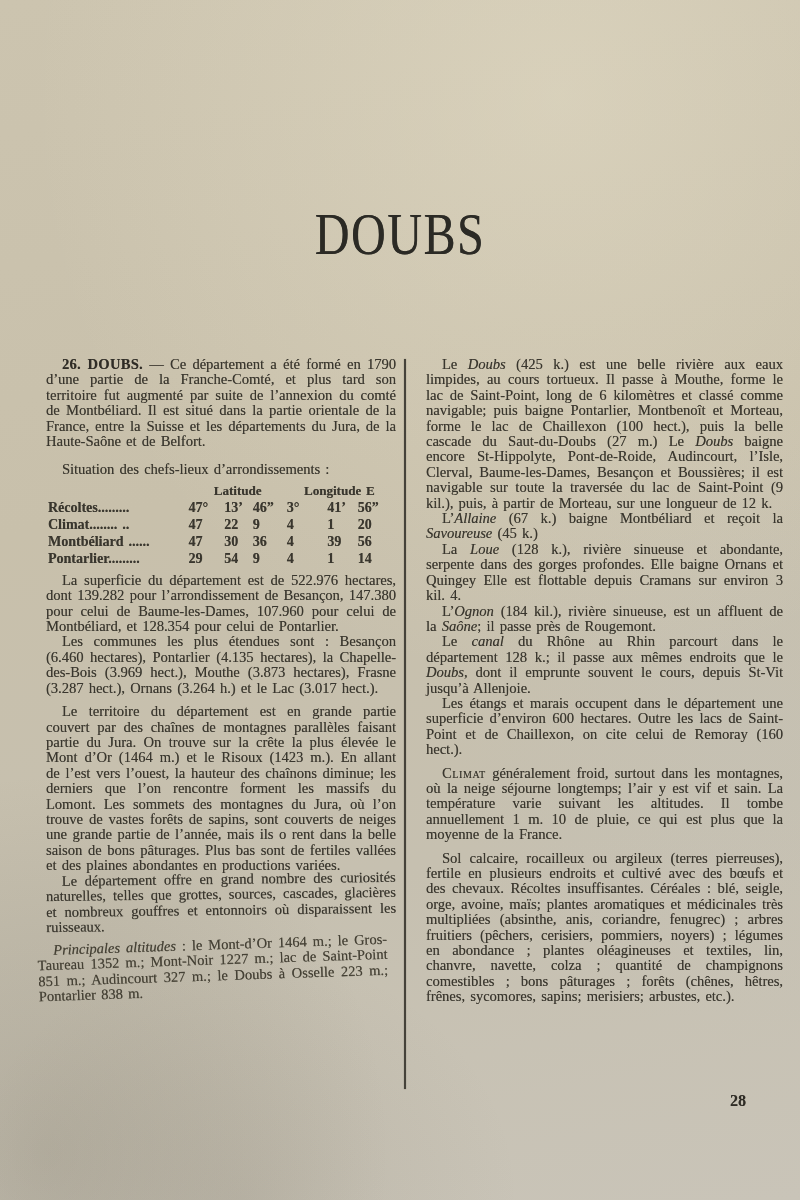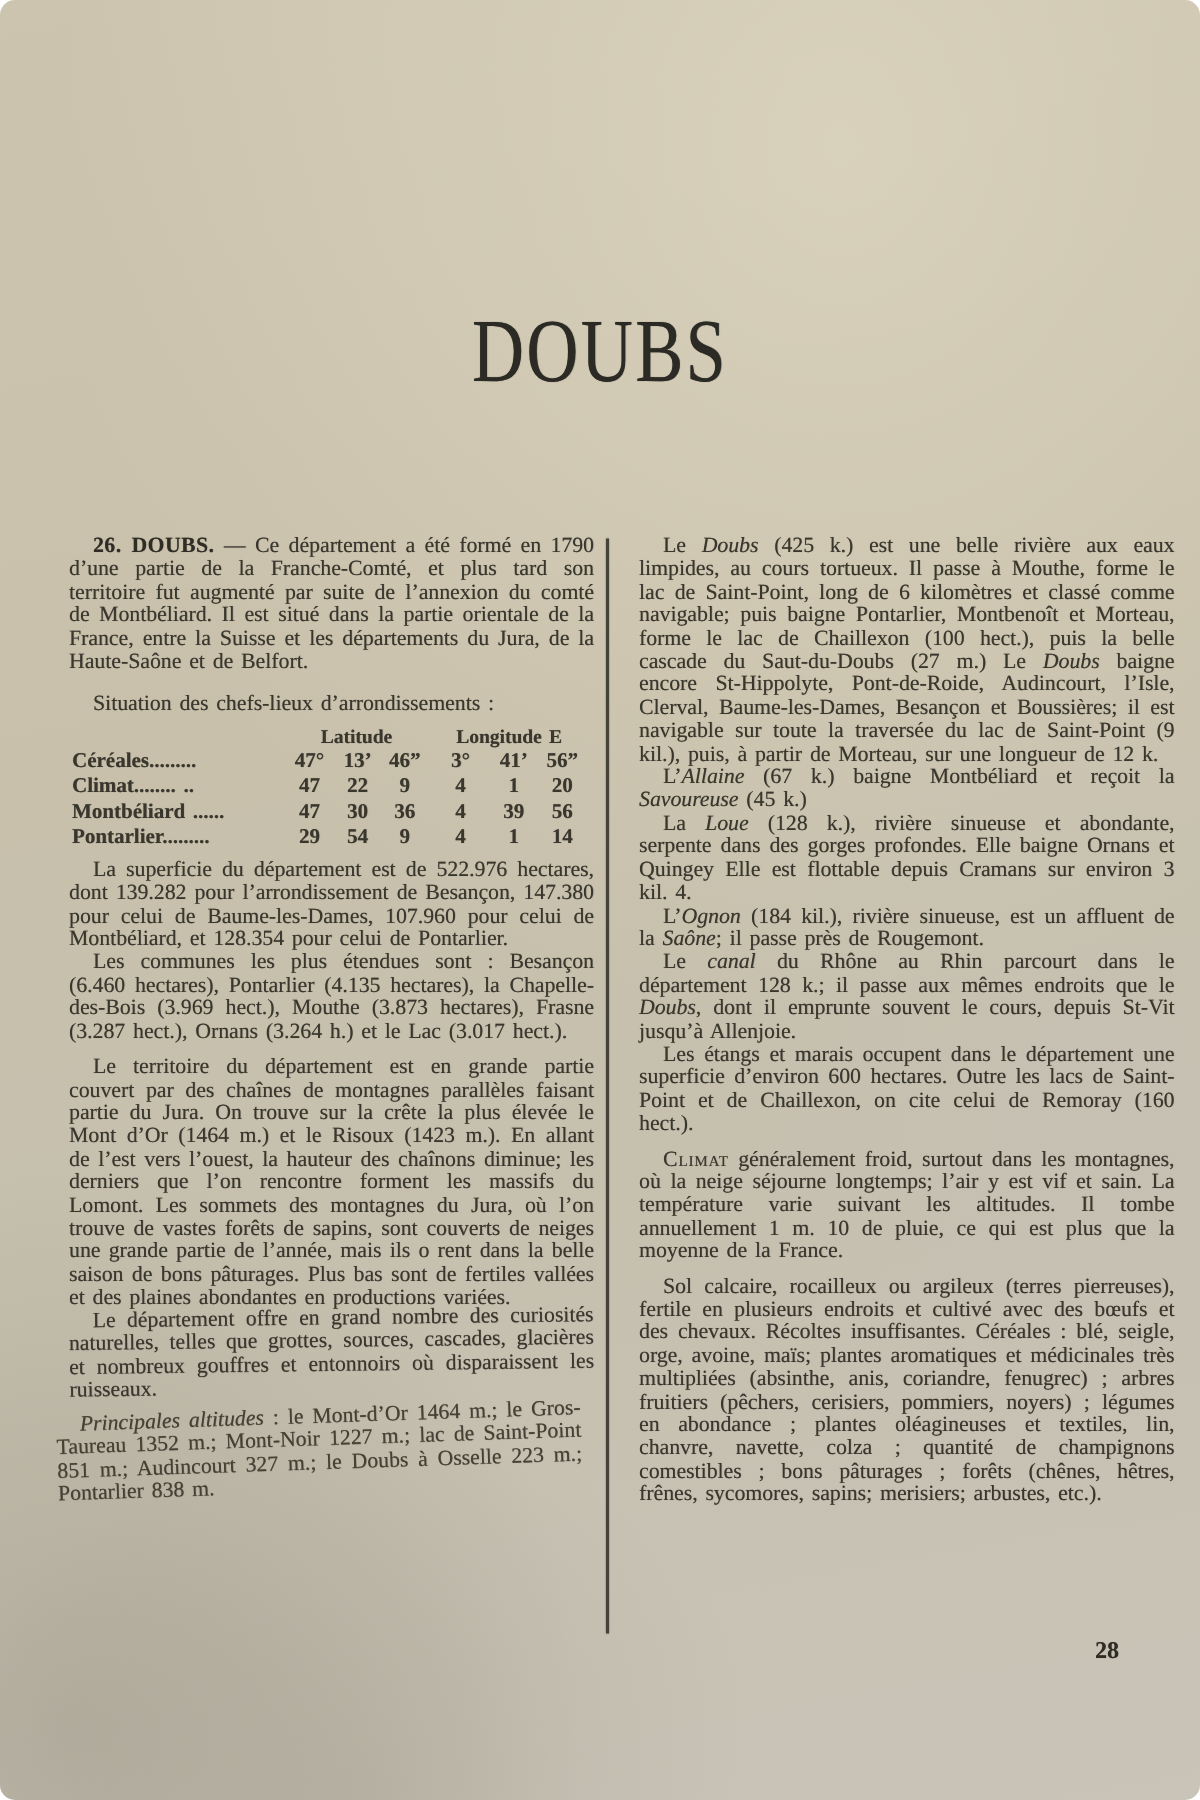--- a/index.html
+++ b/index.html
@@ -9,21 +9,20 @@
     overflow:hidden;
     font-family:"Liberation Serif","DejaVu Serif",serif;
     color:#39362e;
     background-color:#c8c0ac;
     background-image:
       radial-gradient(120% 90% at 70% 8%, rgba(238,231,208,0.38), rgba(238,231,208,0) 55%),
       radial-gradient(95% 70% at 6% 96%, rgba(95,88,70,0.20), rgba(95,88,70,0) 45%),
       radial-gradient(60% 45% at 92% 60%, rgba(196,194,186,0.30), rgba(196,194,186,0) 60%),
       radial-gradient(50% 30% at 30% 100%, rgba(110,102,85,0.12), rgba(110,102,85,0) 70%),
       linear-gradient(170deg,#ccc4af 0%,#c8c0ab 40%,#c6c0b0 70%,#c9c4b8 100%);
-    border-radius: 10px;
   }
   .content{ filter:blur(0.24px); }
   .page-title{
     position:absolute; top:204px; left:0; width:800px;
     text-align:center;
     font-size:60px; line-height:60px;
     letter-spacing:2px;
     color:#2b2a25;
     transform:scaleX(0.8);
     transform-origin:center;
@@ -47,21 +46,21 @@
   .para{ margin:0; text-indent:16px; }
   .lead-bold{ font-weight:700; letter-spacing:0.3px; color:#2f2c26; }
   .ital{ font-style:italic; }
   .smallcaps{ font-variant:small-caps; letter-spacing:0.6px; }
   .gap-top-sm{ margin-top:8px; }
   .table-caption{ margin:13px 0 4px 0; text-indent:16px; }
   .geo-table{ width:344px; margin:0 0 6px 2px; border-collapse:collapse; font-size:14px; }
   .geo-table td,.geo-table th{ padding:0; line-height:17px; font-weight:700; }
   .geo-table th{ font-size:13px; text-align:center; }
   .geo-table .name-cell{ width:146px; text-align:left; white-space:nowrap; overflow:hidden; }
-  .geo-table .num{ text-align:center; }
+  .geo-table .num{ text-align:left; }
   .c-latd{width:38px;} .c-latm{width:30px;} .c-lats{width:36px;}
   .c-lond{width:44px;} .c-lonm{width:32px;} .c-lons{width:36px;}
   .tilt-1{ transform:rotate(-0.7deg); transform-origin:left center; }
   .tilt-2{ transform:rotate(-1.9deg) translateX(-7px); transform-origin:left bottom; margin-top:8px; color:#45413500; }
   .tilt-2{ color:#454135; }
   .page-number{
     position:absolute; right:54px; top:1092px;
     font-size:16px; font-weight:700; color:#2f2c26;
     text-shadow:0.2px 0.2px 0.45px rgba(50,45,35,0.55);
   }
@@ -91,21 +90,21 @@
             <col class="c-lonm">
             <col class="c-lons">
         </colgroup>
         <tbody>
             <tr>
           <th></th>
           <th colspan="3">Latitude</th>
           <th colspan="3">Longitude E</th>
         </tr>
         <tr>
-          <td class="name-cell">Céréales.........</td>
+          <td class="name-cell">Récoltes.........</td>
           <td class="num">47°</td>
           <td class="num">13’</td>
           <td class="num">46”</td>
           <td class="num">3°</td>
           <td class="num">41’</td>
           <td class="num">56”</td>
         </tr>
         <tr>
           <td class="name-cell">Climat........ ..</td>
           <td class="num">47</td>

